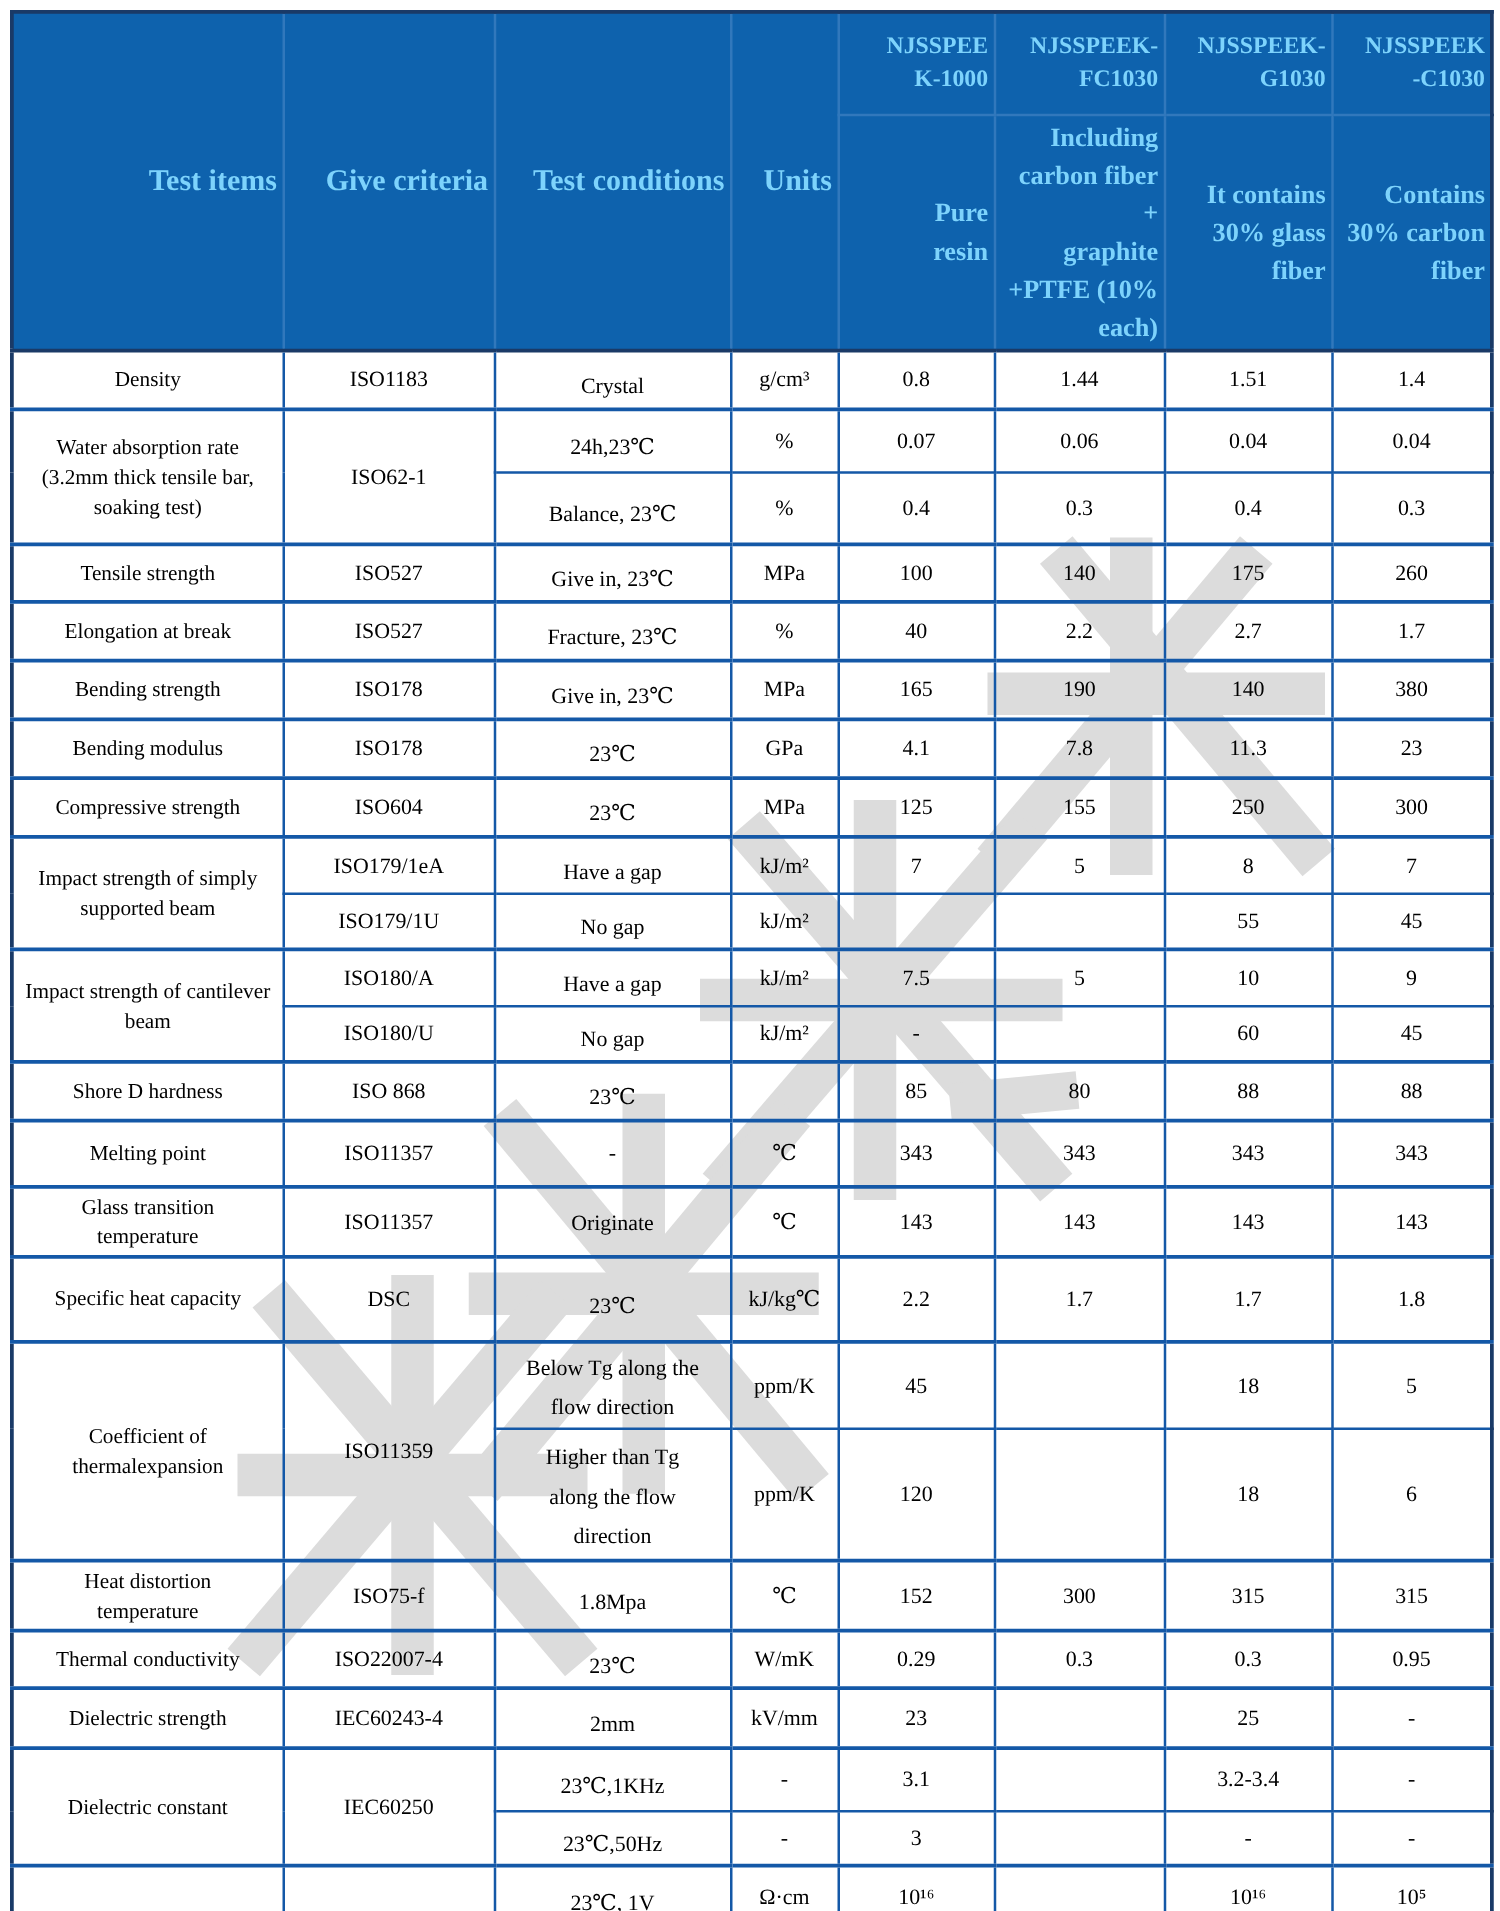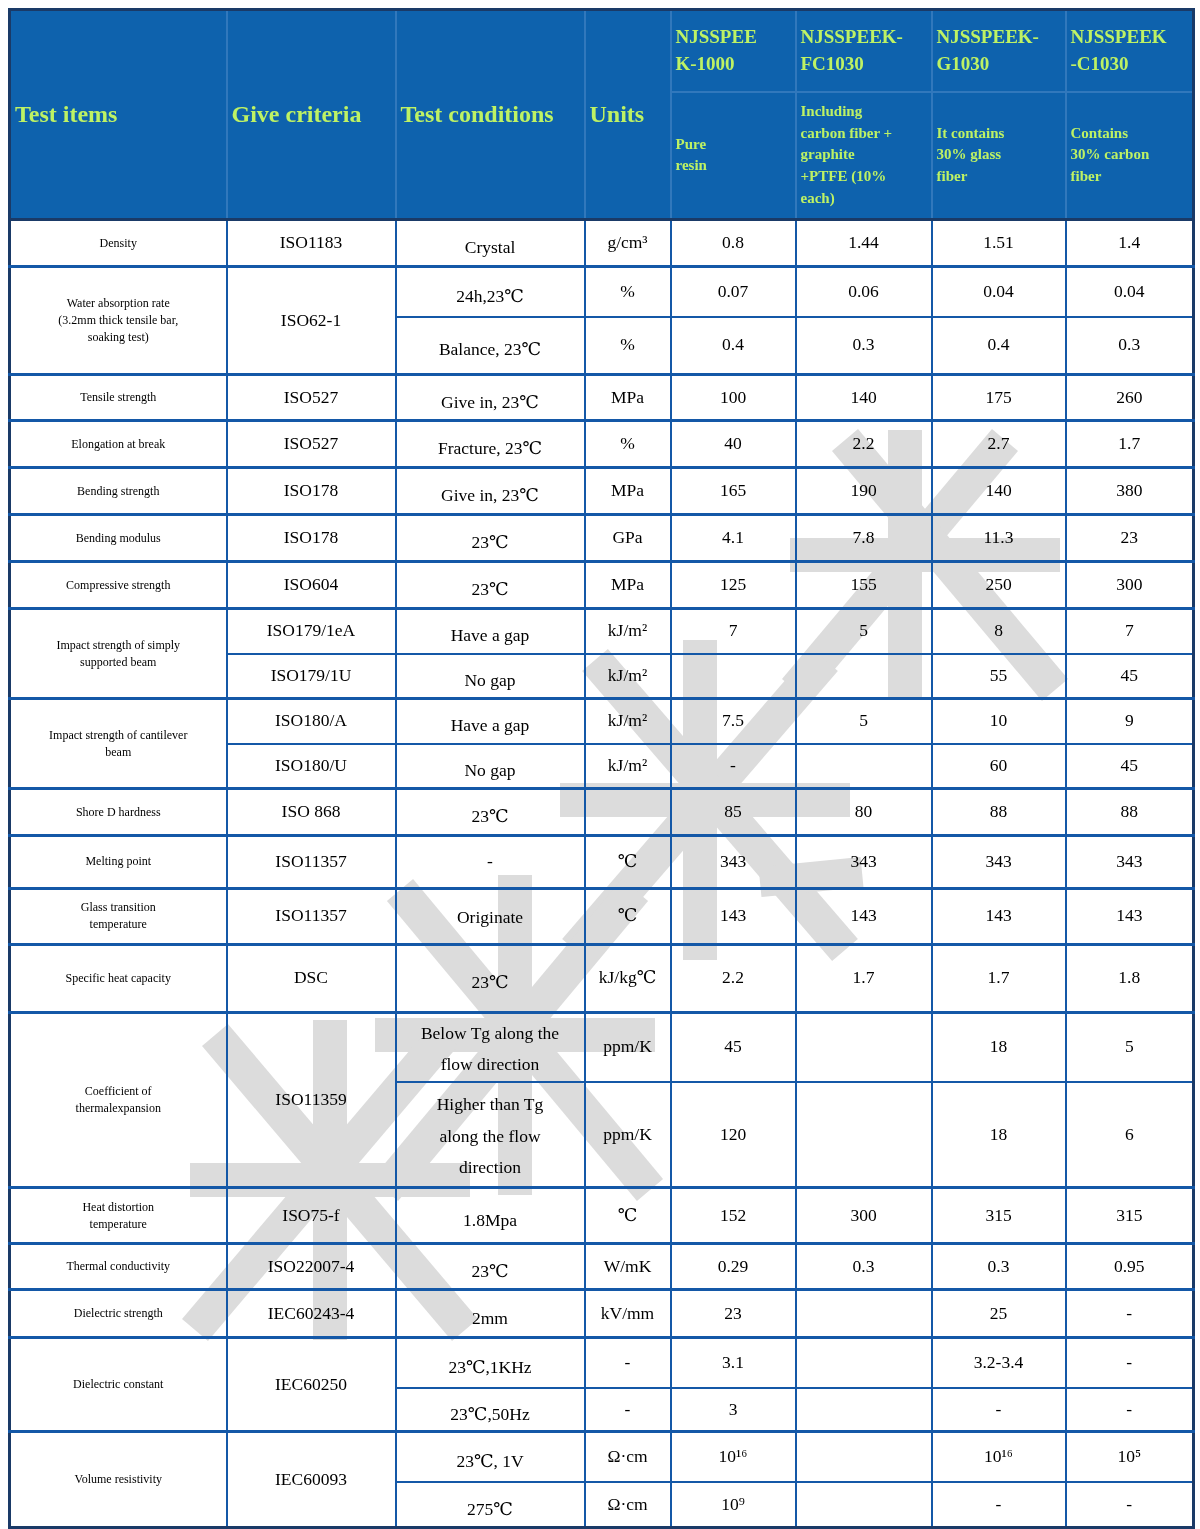--- a/index.html
+++ b/index.html
@@ -16,42 +16,42 @@
   }
   table.spec{
     position:relative;z-index:1;
     border-collapse:collapse;table-layout:fixed;
     width:1184px;margin:8px;
     border:3px solid #1a3a67;
     background:transparent;
   }
   thead th{
     background:#0e62ad;
-    color:#bef264;
+    color:#7dd3fc;
     border:2px solid #3178bc;
     font-weight:bold;
-    text-align:left;vertical-align:middle;
+    text-align:right;vertical-align:middle;
     white-space:pre-line;
     padding:2px 4px;
   }
   th.hleft{font-size:24px;}
   th.pname{font-size:19px;line-height:1.4;}
-  th.pdesc{font-size:15px;line-height:1.45;}
+  th.pdesc{font-size:21px;line-height:1.45;}
   tbody td{
     border:2px solid #1458a7;
     text-align:center;vertical-align:middle;
     font-size:17.5px;
     white-space:pre-line;
     padding:0 4px;
     background:transparent;
     line-height:1.35;
   }
   tbody tr.g td{border-top-width:3px;}
   tbody tr:first-child td{border-top:3px solid #1a3a67;}
-  td.item{font-size:12px;line-height:1.4;}
+  td.item{font-size:17px;line-height:1.4;}
   td.cond{padding-top:10px;line-height:1.7;}
   td.cond.tall{padding-top:4px;line-height:1.8;margin-left:40px;}
   td.low{vertical-align:bottom;padding-bottom:10px;}
 </style>
 </head>
 <body>
 
 <div class="watermark" title="南京首塑">
   <svg width="1200" height="1529" viewBox="0 0 1200 1529" xmlns="http://www.w3.org/2000/svg">
     <g stroke="#dcdcdc" stroke-width="34" fill="none">

